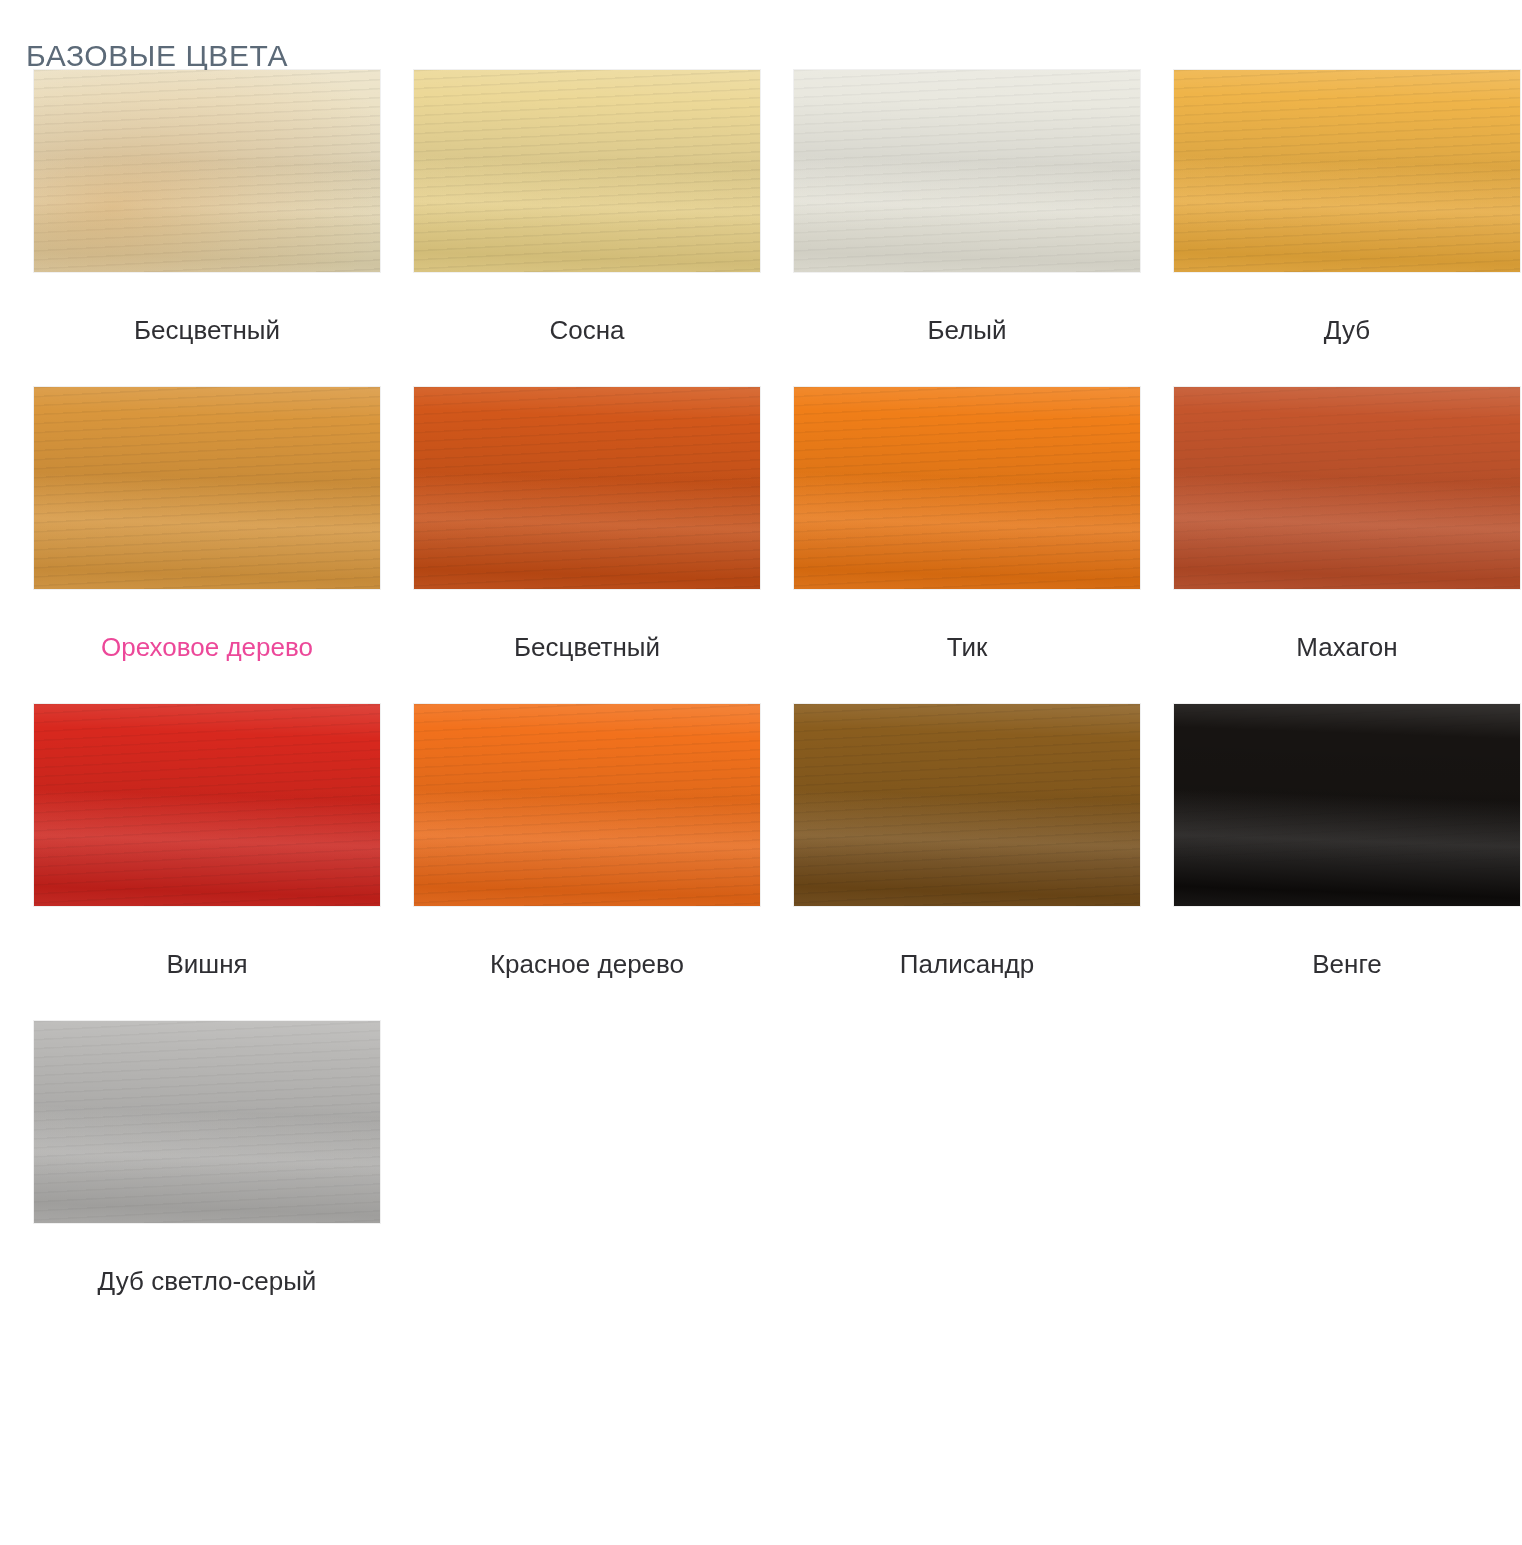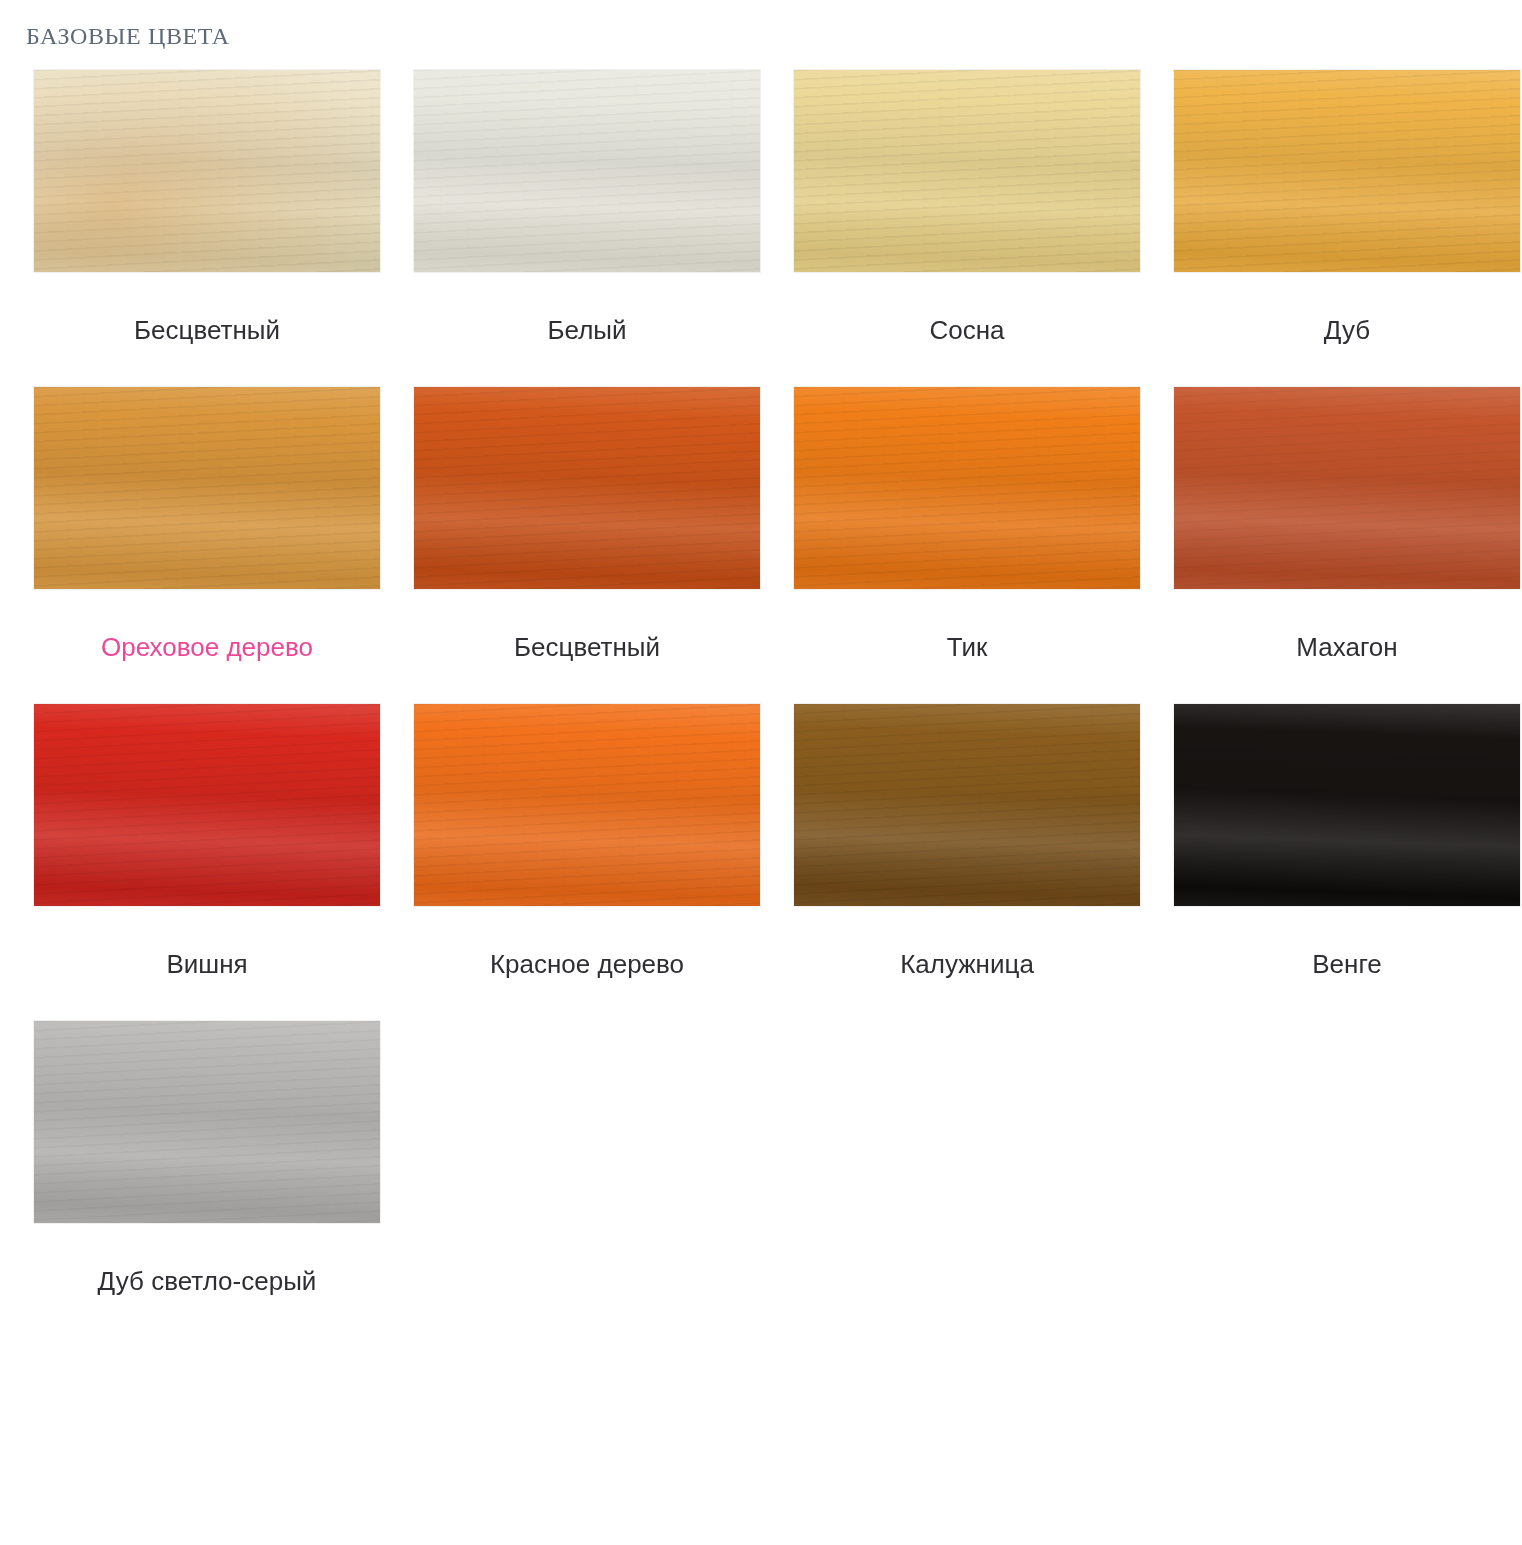--- a/index.html
+++ b/index.html
@@ -20,28 +20,27 @@
     position: relative;
     width: 1522px;
     height: 1545px;
     background: #ffffff;
     box-sizing: border-box;
   }
 
   .palette-title {
     position: absolute;
     left: 26px;
-    top: 2px;
-    font-size: 24px;
+    top: 18px;
+    font-size: 30px;
     letter-spacing: 0.6px;
     font-weight: 400;
     color: #5c6a78;
     line-height: 36px;
     white-space: nowrap;
-    font-family: Liberation Serif, serif;
   }
 
   .swatch-grid {
     position: absolute;
     left: 34px;
     top: 70px;
     width: 1482px;
     display: grid;
     grid-template-columns: repeat(4, 346px);
     column-gap: 34px;
@@ -118,34 +117,34 @@
   <div class="swatch-grid">
       <div class="swatch-cell">
         <div class="swatch-chip" style="background: linear-gradient(rgb(236, 226, 198) 0%, rgb(236, 226, 198) 42%, rgb(220, 208, 171) 78%, rgb(220, 208, 171) 100%);">
           <div class="grain-bands"></div>
           <div class="grain-lines"></div>
           <div class="grain-arc"></div>
         </div>
         <div class="swatch-label" style="color: rgb(47, 47, 51);">Бесцветный</div>
       </div>
       <div class="swatch-cell">
+        <div class="swatch-chip" style="background: linear-gradient(rgb(236, 216, 151) 0%, rgb(236, 216, 151) 42%, rgb(223, 200, 127) 78%, rgb(223, 200, 127) 100%);">
+          <div class="grain-bands"></div>
+          <div class="grain-lines"></div>
+        </div>
+        <div class="swatch-label" style="color: rgb(47, 47, 51);">Сосна</div>
+      </div>
+      <div class="swatch-cell">
         <div class="swatch-chip" style="background: linear-gradient(rgb(233, 232, 223) 0%, rgb(233, 232, 223) 42%, rgb(222, 220, 208) 78%, rgb(222, 220, 208) 100%);">
           <div class="grain-bands"></div>
           <div class="grain-lines" style="opacity: 0.55;"></div>
         </div>
         <div class="swatch-label" style="color: rgb(47, 47, 51);">Белый</div>
       </div>
       <div class="swatch-cell">
-        <div class="swatch-chip" style="background: linear-gradient(rgb(236, 216, 151) 0%, rgb(236, 216, 151) 42%, rgb(223, 200, 127) 78%, rgb(223, 200, 127) 100%);">
-          <div class="grain-bands"></div>
-          <div class="grain-lines"></div>
-        </div>
-        <div class="swatch-label" style="color: rgb(47, 47, 51);">Сосна</div>
-      </div>
-      <div class="swatch-cell">
         <div class="swatch-chip" style="background: linear-gradient(rgb(239, 180, 73) 0%, rgb(239, 180, 73) 42%, rgb(226, 164, 56) 78%, rgb(226, 164, 56) 100%);">
           <div class="grain-bands"></div>
           <div class="grain-lines"></div>
         </div>
         <div class="swatch-label" style="color: rgb(47, 47, 51);">Дуб</div>
       </div>
       <div class="swatch-cell">
         <div class="swatch-chip" style="background: linear-gradient(rgb(217, 150, 60) 0%, rgb(217, 150, 60) 42%, rgb(210, 147, 60) 78%, rgb(210, 147, 60) 100%);">
           <div class="grain-bands"></div>
           <div class="grain-lines"></div>
@@ -185,21 +184,21 @@
           <div class="grain-bands"></div>
           <div class="grain-lines"></div>
         </div>
         <div class="swatch-label" style="color: rgb(47, 47, 51);">Красное дерево</div>
       </div>
       <div class="swatch-cell">
         <div class="swatch-chip" style="background: linear-gradient(rgb(138, 93, 30) 0%, rgb(138, 93, 30) 42%, rgb(109, 71, 22) 78%, rgb(109, 71, 22) 100%);">
           <div class="grain-bands"></div>
           <div class="grain-lines" style="opacity: 1;"></div>
         </div>
-        <div class="swatch-label" style="color: rgb(47, 47, 51);">Калужница</div>
+        <div class="swatch-label" style="color: rgb(47, 47, 51);">Палисандр</div>
       </div>
       <div class="swatch-cell">
         <div class="swatch-chip" style="background: linear-gradient(rgb(23, 20, 18) 0%, rgb(23, 20, 18) 42%, rgb(13, 11, 10) 78%, rgb(13, 11, 10) 100%);">
           <div class="grain-bands"></div>
           <div class="grain-lines" style="opacity: 0.55;"></div>
         </div>
         <div class="swatch-label" style="color: rgb(47, 47, 51); text-align: center;">Венге</div>
       </div>
       <div class="swatch-cell">
         <div class="swatch-chip" style="background: linear-gradient(rgb(185, 184, 182) 0%, rgb(185, 184, 182) 42%, rgb(169, 168, 166) 78%, rgb(169, 168, 166) 100%);">

